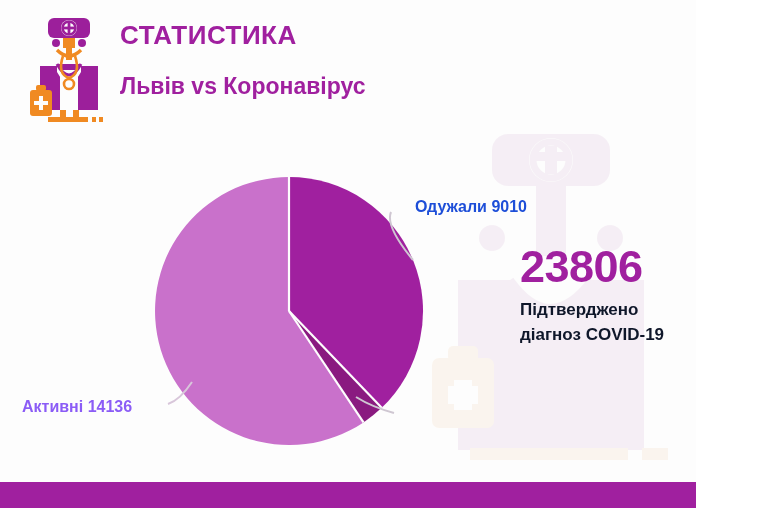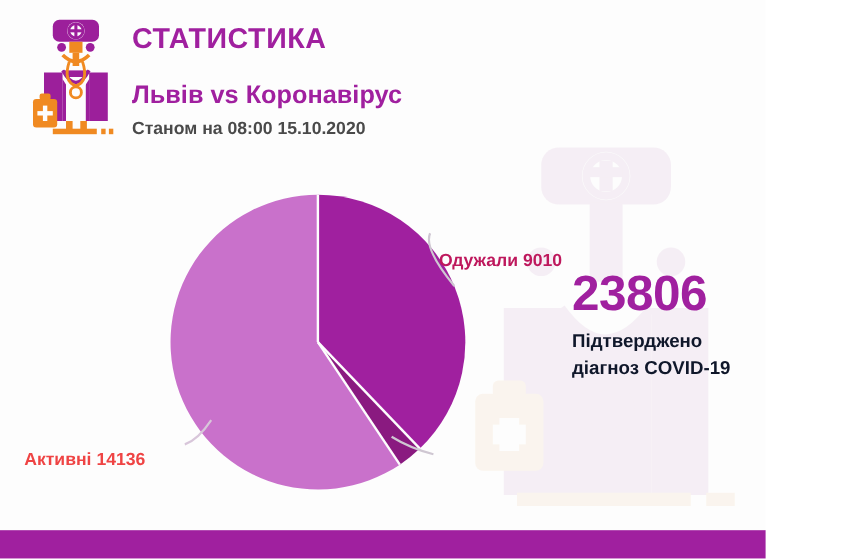--- a/index.html
+++ b/index.html
@@ -83,35 +83,33 @@
     top: 0;
   }
 
   .pie-label {
     position: absolute;
     font-size: 16px;
     font-weight: bold;
     white-space: nowrap;
   }
   .label-recovered {
-    left: 399px;
+    left: 415px;
     top: 198px;
-    color: #be185d;
-    margin-top: 31px;
+    color: #1d4ed8;
   }
   .label-deaths {
     left: 396px;
     top: 398px;
     color: #951c8f;
   }
   .label-active {
     left: 22px;
     top: 398px;
-    color: #ef4444;
-    margin-top: 12px;
+    color: #8b5cf6;
   }
 
   
   .stat-block {
     position: absolute;
     left: 520px;
     top: 243px;
     width: 247px;
   }
   .stat-number {
@@ -203,21 +201,20 @@
 
       <rect x="22" y="105" width="40" height="5" fill="#f08a22"></rect>
       <rect x="34" y="98" width="6" height="8" fill="#f08a22"></rect>
       <rect x="47" y="98" width="6" height="8" fill="#f08a22"></rect>
       <rect x="66" y="105" width="4" height="5" fill="#f08a22"></rect>
       <rect x="73" y="105" width="4" height="5" fill="#f08a22"></rect>
     </svg>
     <div class="header-text">
       <div class="title-main">СТАТИСТИКА</div>
       <div class="title-sub">Львів vs Коронавірус</div>
-      <div class="title-date">Станом на 08:00 15.10.2020</div>
     </div>
   </div>
 
   <div class="chart-area">
     <svg class="pie-svg" width="767" height="470" viewBox="0 0 767 470">
 
       <path d="M 289 311 L 289.0 177.0 A 134 134 0 0 1 381.7 407.8 Z" fill="#a0209f"></path>
 
       <path d="M 289 311 L 381.7 407.8 A 134 134 0 0 1 363.5 422.4 Z" fill="#8a1a80"></path>
 

